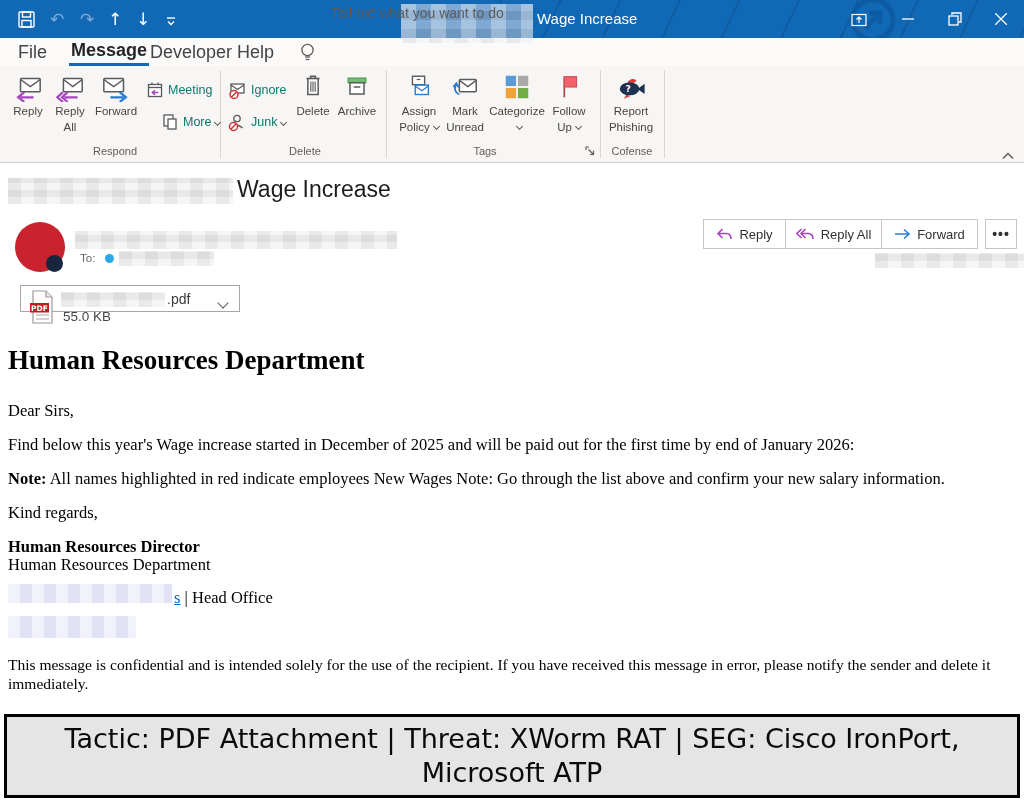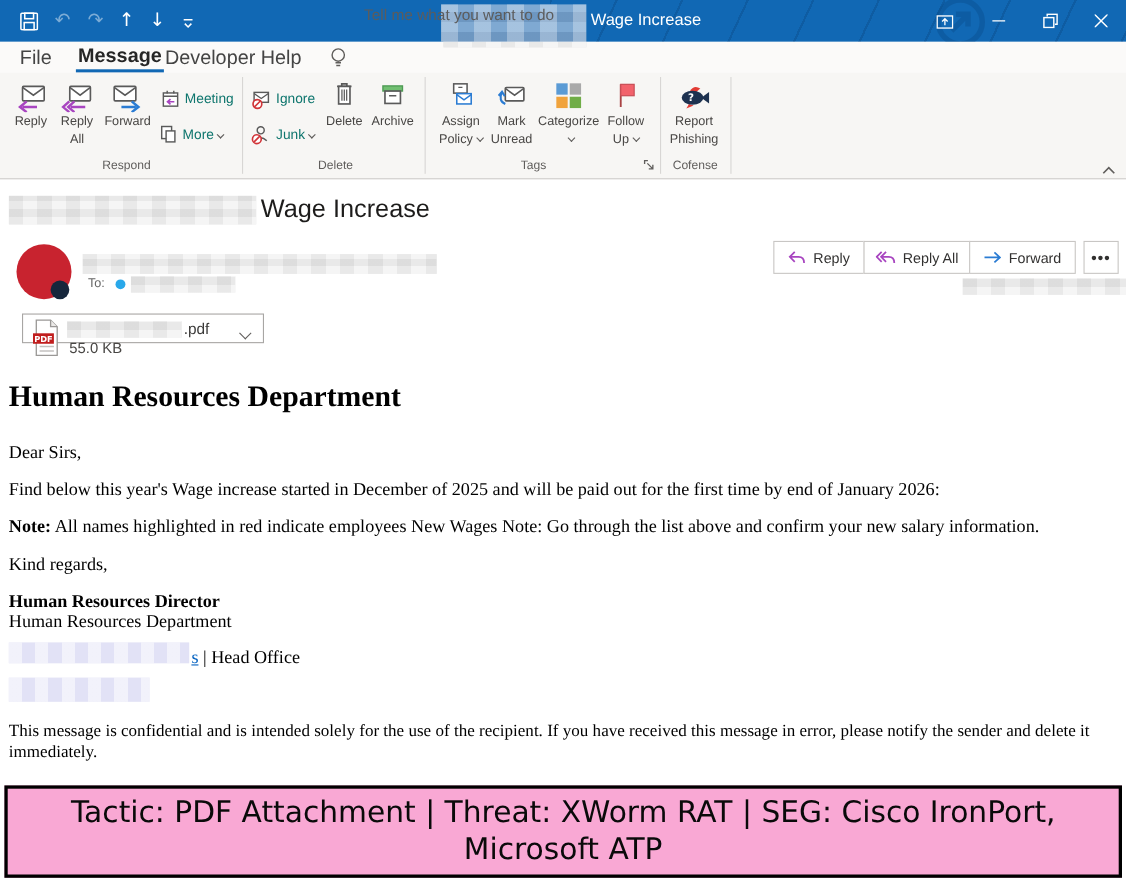--- a/index.html
+++ b/index.html
@@ -66,21 +66,21 @@
   .att-chev{position:absolute;left:218px;top:297px;width:8px;height:8px;border-right:1.6px solid #5f5d5b;border-bottom:1.6px solid #5f5d5b;transform:rotate(45deg);}
 
   
   .serif{font-family:"Liberation Serif",serif;}
   .h1{position:absolute;left:8px;top:345px;font-size:27px;font-weight:bold;color:#000;}
   .bp{position:absolute;left:8px;font-size:16.5px;color:#000;white-space:nowrap;}
   .link-a{color:#0563c1;text-decoration:underline;}
   .disclaimer{position:absolute;left:8px;top:656px;width:1008px;font-size:15.5px;line-height:18.5px;color:#000;}
 
   
-  .banner{position:absolute;left:4px;top:714px;width:1016px;height:84px;background:#f9a8d4;border:3px solid #000;
+  .banner{position:absolute;left:4px;top:714px;width:1016px;height:84px;background:#e5e5e5;border:3px solid #000;
       display:flex;align-items:center;justify-content:center;text-align:center;
       font-family:"DejaVu Sans",sans-serif;font-size:27px;line-height:34px;color:#0a0a0a;padding:0 6px;}
 </style>
 </head>
 <body>
 
 <div id="app">
 
   <div class="titlebar">
     <div class="tb-pattern"></div>
@@ -188,21 +188,21 @@
     <div class="sb" style="left:146px;top:14px;">
       <svg width="18" height="18" viewBox="0 0 18 18">
         <rect x="2.5" y="3.5" width="13" height="12" fill="#fff" stroke="#5a5a5a" stroke-width="1.3"></rect>
         <line x1="2.5" y1="6.5" x2="15.5" y2="6.5" stroke="#5a5a5a" stroke-width="1.3"></line>
         <line x1="6" y1="1.5" x2="6" y2="4" stroke="#5a5a5a" stroke-width="1.3"></line>
         <line x1="12" y1="1.5" x2="12" y2="4" stroke="#5a5a5a" stroke-width="1.3"></line>
         <path d="M12.5 11.5 H7 M9 9.2 L6.3 11.5 L9 13.8" fill="none" stroke="#a845c0" stroke-width="1.5"></path>
       </svg>
       <span>Meeting</span>
     </div>
-    <div class="sb" style="left:144px;top:46px;justify-content:space-between;">
+    <div class="sb" style="left:161px;top:46px;justify-content:space-between;">
       <svg width="18" height="18" viewBox="0 0 18 18">
         <rect x="3" y="2" width="9" height="11" fill="#fff" stroke="#5a5a5a" stroke-width="1.3"></rect>
         <rect x="7" y="6" width="8" height="10" fill="#fff" stroke="#5a5a5a" stroke-width="1.3"></rect>
       </svg>
       <span>More</span>
       <span class="chev"></span>
     </div>
     <div class="glabel" style="left:40px;width:150px;">Respond</div>
 
     <div class="sb" style="left:228px;top:14px;">

